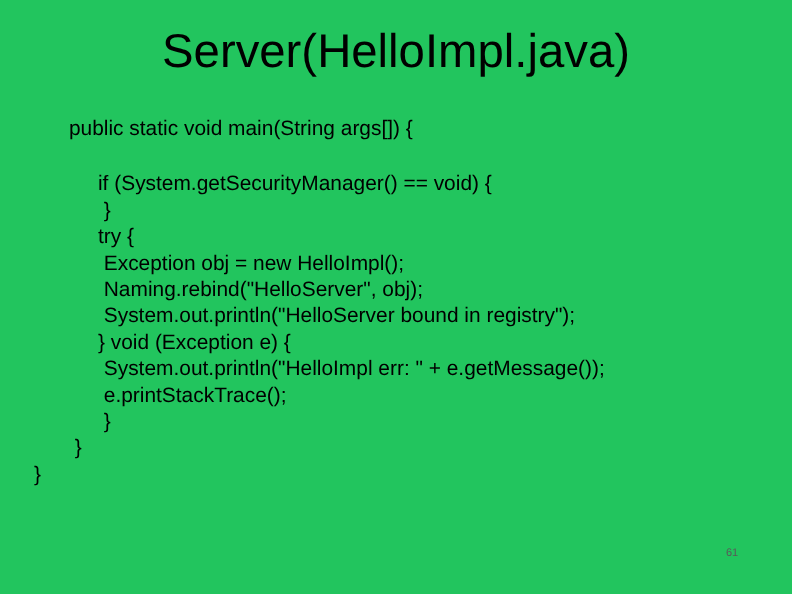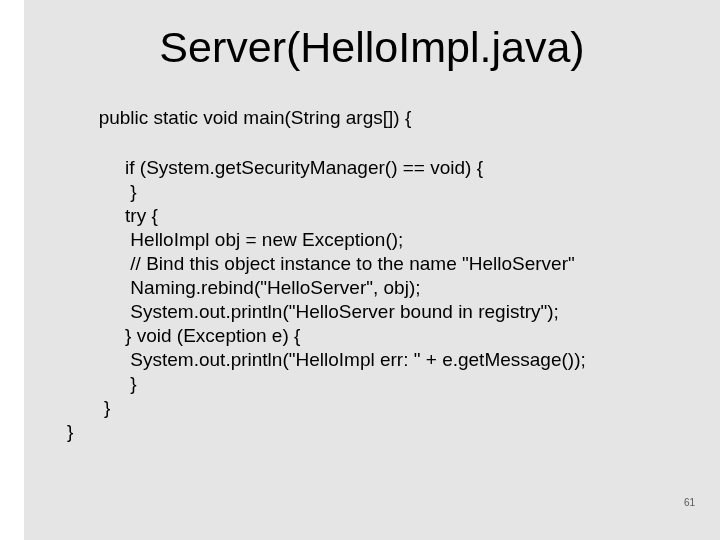--- a/index.html
+++ b/index.html
@@ -10,39 +10,38 @@
     width: 720px;
     height: 540px;
     background: #ffffff;
     overflow: hidden;
     position: relative;
     font-family: "Liberation Sans", "DejaVu Sans", sans-serif;
   }
   .slide {
     position: absolute;
     inset: 0;
-    background: #e5e5e5;
-    margin-left: 24px;
+    background: #22c55e;
   }
   .slide-title {
     position: absolute;
     left: 0;
     right: 0;
     top: 22px;
     text-align: center;
     font-size: 43px;
     line-height: 50px;
     font-weight: 400;
     color: #000000;
     white-space: nowrap;
     letter-spacing: 0;
   }
   .code-block {
     position: absolute;
-    left: 43px;
+    left: 31px;
     top: 106px;
     right: 0;
     font-size: 19px;
     line-height: 24px;
     color: #000000;
     font-weight: 400;
   }
   .code-line {
     white-space: pre;
     min-height: 24px;
@@ -66,26 +65,26 @@
 <div class="slide">
 
   <div class="slide-title">Server(HelloImpl.java)</div>
 
   <div class="code-block">
       <div class="code-line">      public static void main(String args[]) {</div>
       <div class="code-line"></div>
       <div class="code-line">           if (System.getSecurityManager() == void) {</div>
       <div class="code-line">            }</div>
       <div class="code-line">           try {</div>
-      <div class="code-line">            HelloImpl obj = new Exception();</div>
-      <div class="code-line">            // Bind this object instance to the name "HelloServer"</div>
+      <div class="code-line">            Exception obj = new HelloImpl();</div>
       <div class="code-line">            Naming.rebind("HelloServer", obj);</div>
       <div class="code-line">            System.out.println("HelloServer bound in registry");</div>
       <div class="code-line">           } void (Exception e) {</div>
       <div class="code-line">            System.out.println("HelloImpl err: " + e.getMessage());</div>
+      <div class="code-line">            e.printStackTrace();</div>
       <div class="code-line">            }</div>
       <div class="code-line">       }</div>
       <div class="code-line">}</div>
     </div>
 
   <div class="page-number">61</div>
 
 </div>
 
 </body></html>

